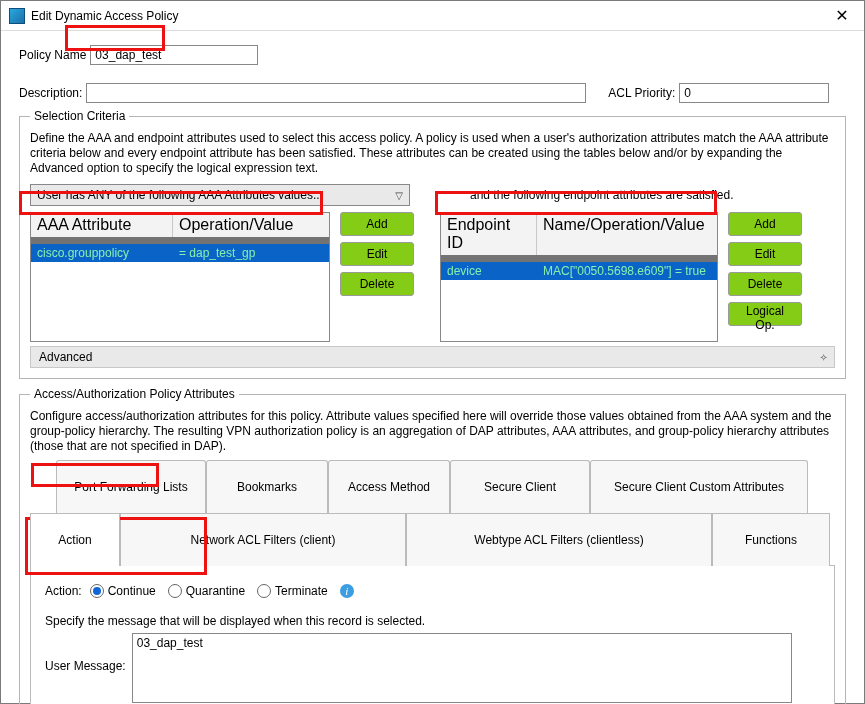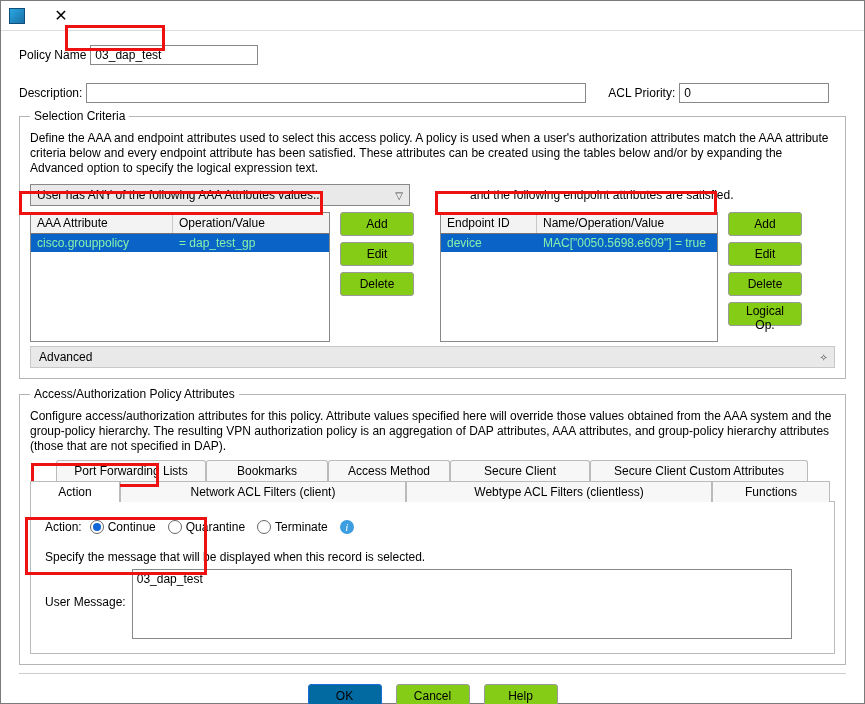--- a/index.html
+++ b/index.html
@@ -81,22 +81,22 @@
     border: 1px solid #888;
     background: #fff;
     width: 300px;
     height: 130px;
     display: flex;
     flex-direction: column;
   }
   .listhead {
     display: flex;
     background: #f3f3f3;
-    border-bottom: 1px solid #737373;
-    font-size: 12px;
+    border-bottom: 7px solid #737373;
+    font-size: 16px;
   }
   .listhead > div {
     padding: 3px 6px;
     border-right: 1px solid #c8c8c8;
   }
   .listhead > div:last-child { border-right: none; flex: 1; }
   .listrow {
     display: flex;
     font-size: 12px;
     background: #0a64c8;
@@ -123,21 +123,21 @@
   }
   .advbar .dchev {
     font-size: 10px; color: #555; letter-spacing: -2px;
   }
   .tabs-outer { margin-top: 6px; }
   .tabrow {
     display: flex;
     font-size: 12px;
   }
   .tabrow > div {
-    padding: 3px 0;
+    padding: 19px 0;
     text-align: center;
     border: 1px solid #bbb;
     border-bottom: none;
     background: #f7f7f7;
     cursor: default;
   }
   .tabrow.top > div { border-top-left-radius: 3px; border-top-right-radius: 3px; }
   .tabrow > div.active {
     background: #fff;
     position: relative;
@@ -203,20 +203,21 @@
     text-align: center;
     line-height: 14px;
   }
 </style>
 </head>
 <body>
 
 <div class="window">
   <div class="titlebar">
     <span class="app-icon"></span>
+    <span class="title">Edit Dynamic Access Policy</span>
     <span class="close">✕</span>
   </div>
 
   <div class="body" style="position:relative;">
 
     <div class="row" style="gap:4px;">
       <span class="lbl">Policy Name</span>
       <input class="text" style="width: 168px;" value="03_dap_test">
     </div>
 

